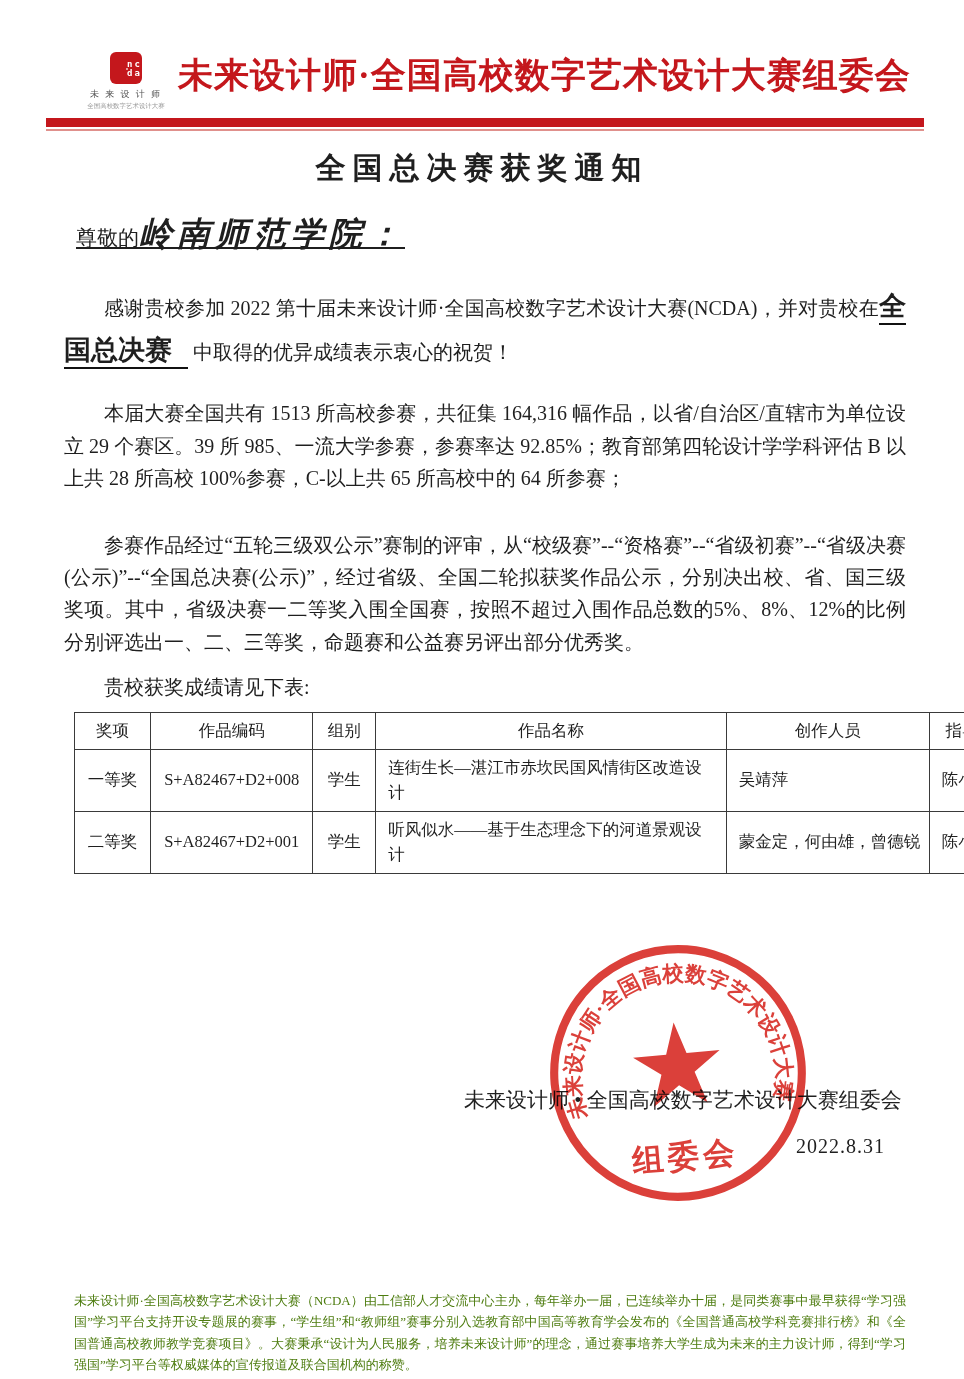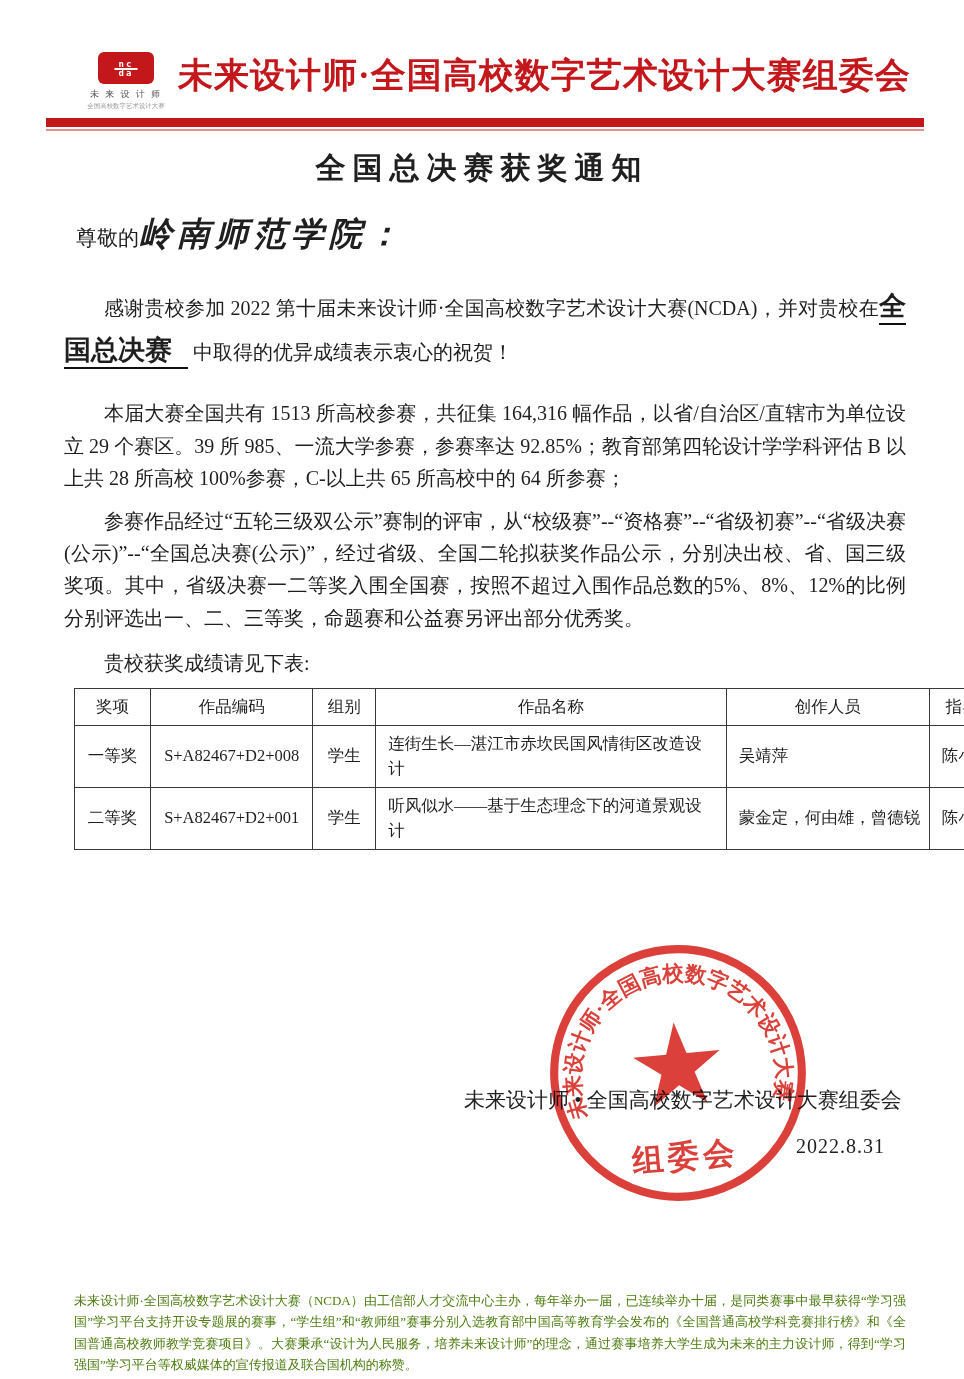--- a/index.html
+++ b/index.html
@@ -6,21 +6,21 @@
   html,body { background:#f2f2f2; }
   body { font-family:"Liberation Serif","DejaVu Serif",serif; color:var(--text,#1f1f1f); }
   .page {
     position:relative; width:964px; height:1379px; margin:0 auto;
     background:#fff; overflow:hidden;
   }
   
   .letterhead { position:relative; height:118px; }
   .logo { position:absolute; left:84px; top:52px; width:84px; text-align:center; }
   .logo-mark {
-    width:56px; height:32px; margin:0 auto 4px auto; background:var(--brand-red,#c4171c);
+    width:32px; height:32px; margin:0 auto 4px auto; background:var(--brand-red,#c4171c);
     border-radius:6px; padding:16px;
   }
   .logo-mark-inner {
     width:100%; height:100%; border:1px solid #fff; border-radius:3px;
     display:flex; flex-direction:column; justify-content:center;
     color:#fff; font-family:"DejaVu Sans Mono",monospace; font-size:9px;
     font-weight:bold; line-height:1.05; letter-spacing:2px; text-transform:lowercase;
   }
   .logo-name { font-size:9px; color:#555; letter-spacing:2px; white-space:nowrap; }
   .logo-sub { font-size:7px; color:#999; transform:scale(.92); white-space:nowrap; }
@@ -33,29 +33,29 @@
   .rule { margin:0 40px 0 46px; }
   .rule-thick { height:9px; background:var(--brand-red,#c4171c); }
   .rule-gap { height:2px; background:#fff; }
   .rule-thin { height:2px; background:var(--rule-shadow,#e0908c); }
   
   .doc-title { margin-top:14px; text-align:center; font-weight:bold; }
   .doc-title-line1 { font-size:29px; letter-spacing:1px; line-height:1.5; }
   .doc-title-line2 { font-size:30px; letter-spacing:7px; line-height:1.5; }
   
   .content { padding:0 58px 0 64px; }
-  .salutation { margin:22px 0 0 12px; font-size:21px; }
+  .salutation { margin:22px 0 0 12px; font-size:21px;text-decoration:underline; }
   .school-name {
     font-family:"DejaVu Serif","Liberation Serif",serif;
     font-style:italic; font-weight:bold; font-size:33px; letter-spacing:5px;
   }
   .body-text { font-size:20px; line-height:1.62; text-align:justify; text-indent:2em; }
   .p1 { margin-top:28px; }
   .p2 { margin-top:25px; }
-  .p3 { margin-top:10px; }
+  .p3 { margin-top:34px; }
   .table-intro { margin-top:13px; }
   .finals-highlight {
     font-family:"Liberation Sans","DejaVu Sans",sans-serif;
     font-size:27px; font-weight:bold;
     border-bottom:2.5px solid #111; padding-right:16px; padding-bottom:2px;
   }
   
   .awards-table {
     width:954px; margin:8px 0 0 10px; border-collapse:collapse;
     font-size:16.5px; table-layout:fixed;

